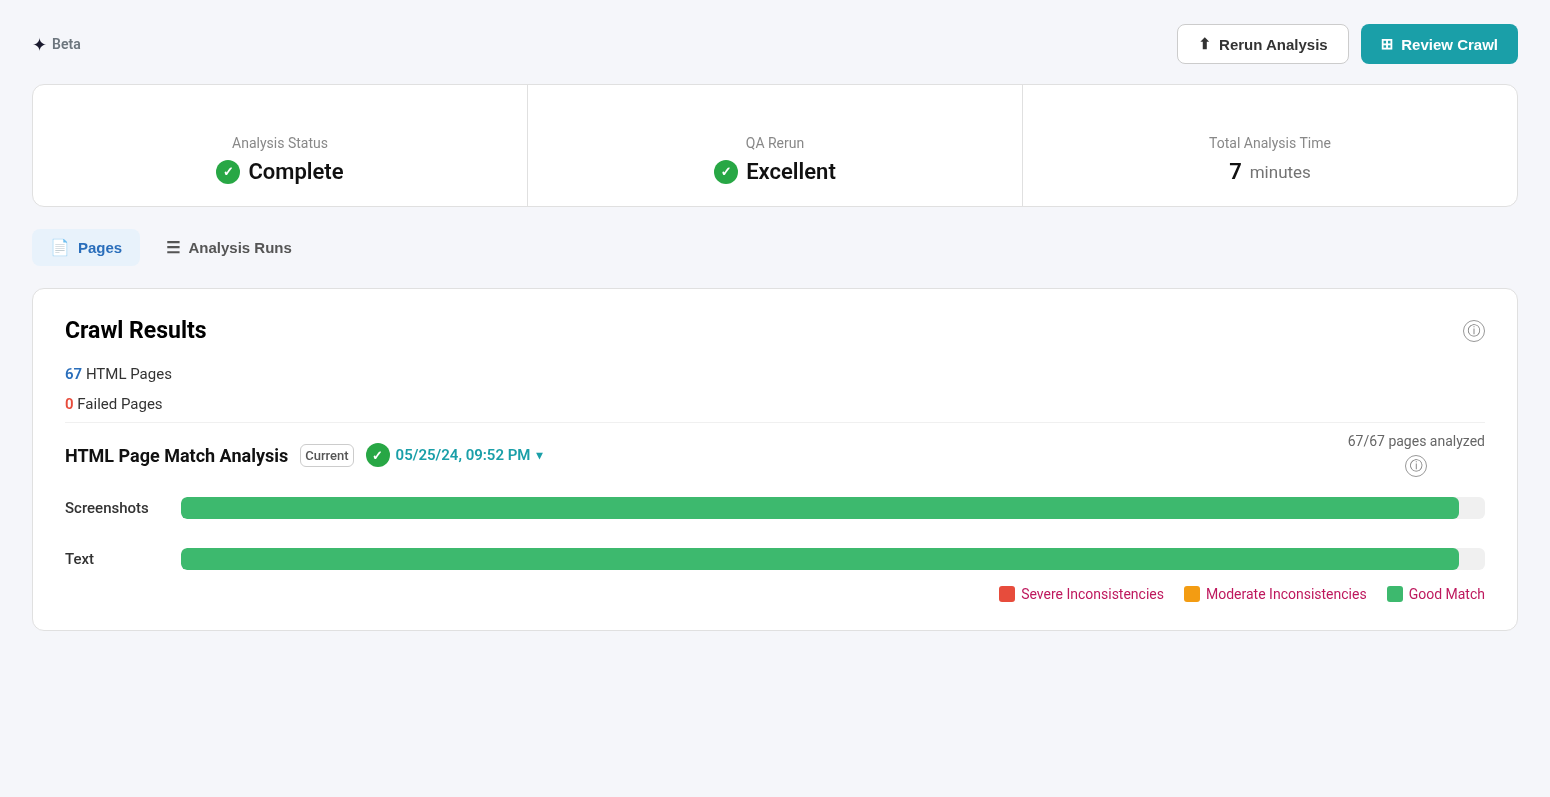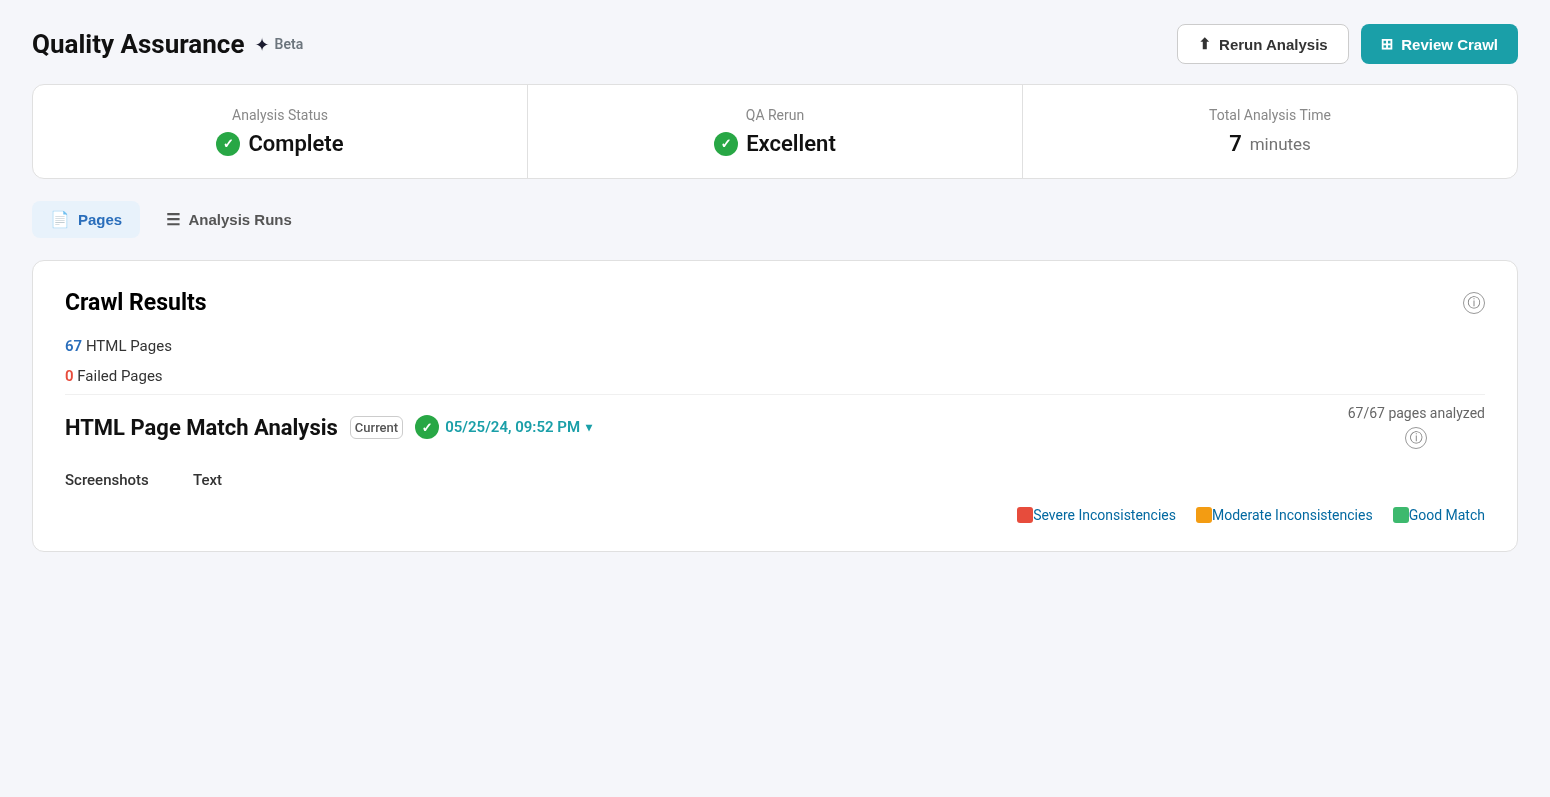--- a/index.html
+++ b/index.html
@@ -89,20 +89,21 @@
       flex-direction: column;
       align-items: center;
       gap: 8px;
     }
     .status-section:not(:last-child) {
       border-right: 1px solid #e0e0e0;
     }
     .status-label {
       font-size: 14px;
       color: #888;
+      margin-top: 28px;
     }
     .status-value {
       display: flex;
       align-items: center;
       gap: 8px;
       font-size: 22px;
       font-weight: 600;
       color: #111;
     }
     .check-icon {
@@ -209,21 +210,21 @@
     
     .match-header {
       display: flex;
       align-items: center;
       gap: 12px;
       margin-bottom: 20px;
       padding-top: 10px;
       border-top: 1px solid #f0f0f0;
     }
     .match-title {
-      font-size: 22px;
+      font-size: 18px;
       font-weight: 700;
       color: #111;
     }
     .current-badge {
       padding: 3px 4px;
       border: 1.5px solid #ccc;
       border-radius: 6px;
       font-size: 13px;
       font-weight: 500;
       color: #555;
@@ -247,22 +248,22 @@
       color: #666;
       display: flex;
       align-items: center;
       gap: 6px;
       flex-direction: column;
     }
 
     
     .progress-section {
       display: flex;
-      flex-direction: row;
-      gap: 12px;
+      flex-direction: column;
+      gap: 29px;
       margin-bottom: 16px;
     }
     .progress-row {
       display: flex;
       align-items: center;
       gap: 16px;
     }
     .progress-label {
       font-size: 15px;
       font-weight: 500;
@@ -287,41 +288,40 @@
     .legend {
       display: flex;
       align-items: center;
       gap: 20px;
       justify-content: flex-end;
       margin-top: 8px;
     }
     .legend-item {
       display: flex;
       align-items: center;
-      gap: 0;
+      gap: 6px;
       font-size: 14px;
-      color: #0369a1;
+      color: #be185d;
       text-align: center;
     }
     .legend-dot {
       width: 16px;
       height: 16px;
       border-radius: 3px;
       flex-shrink: 0;
     }
     .dot-red { background: #e74c3c; }
     .dot-orange { background: #f39c12; }
     .dot-green { background: #3db96e; }
   </style>
 </head>
 <body>
 
 <div class="page-header">
   <div class="page-title-area">
-    <span class="page-title">Quality Assurance</span>
     <span class="beta-badge">
       <span class="beta-icon">✦</span>
       <span class="beta-text">Beta</span>
     </span>
   </div>
   <div class="header-actions">
     <button class="btn-rerun">
       <span>⬆</span>
       <span>Rerun Analysis</span>
     </button>

